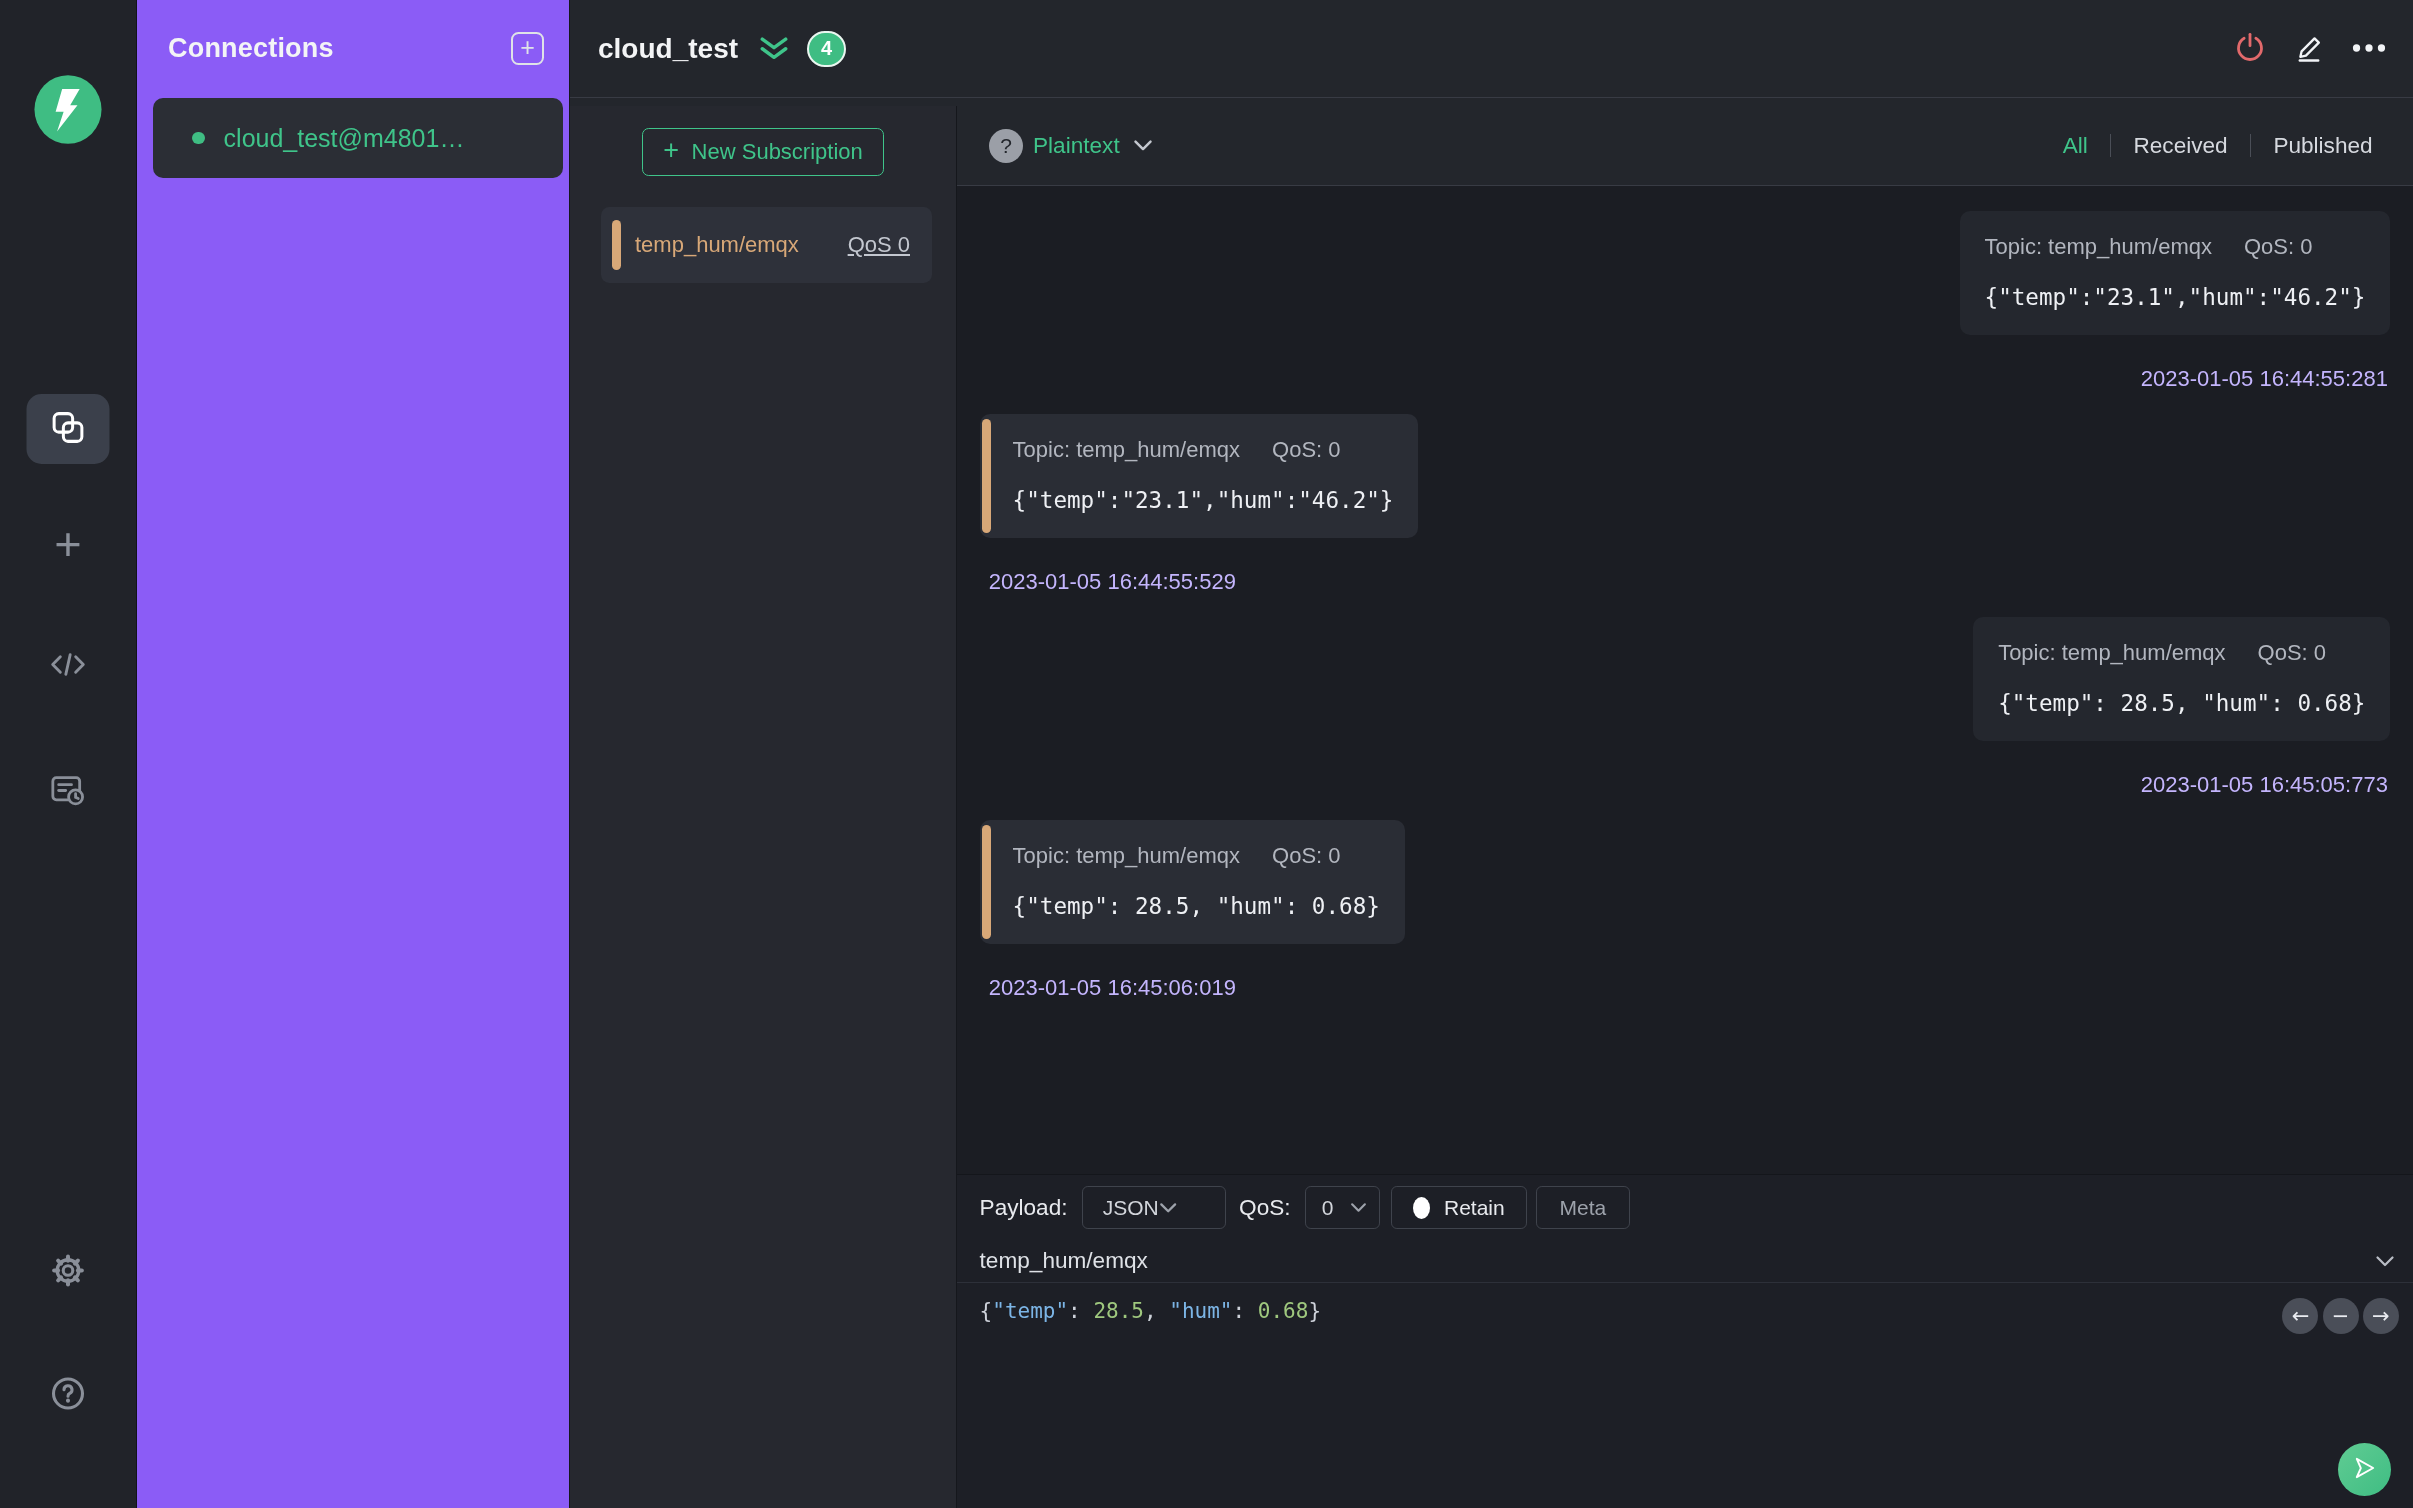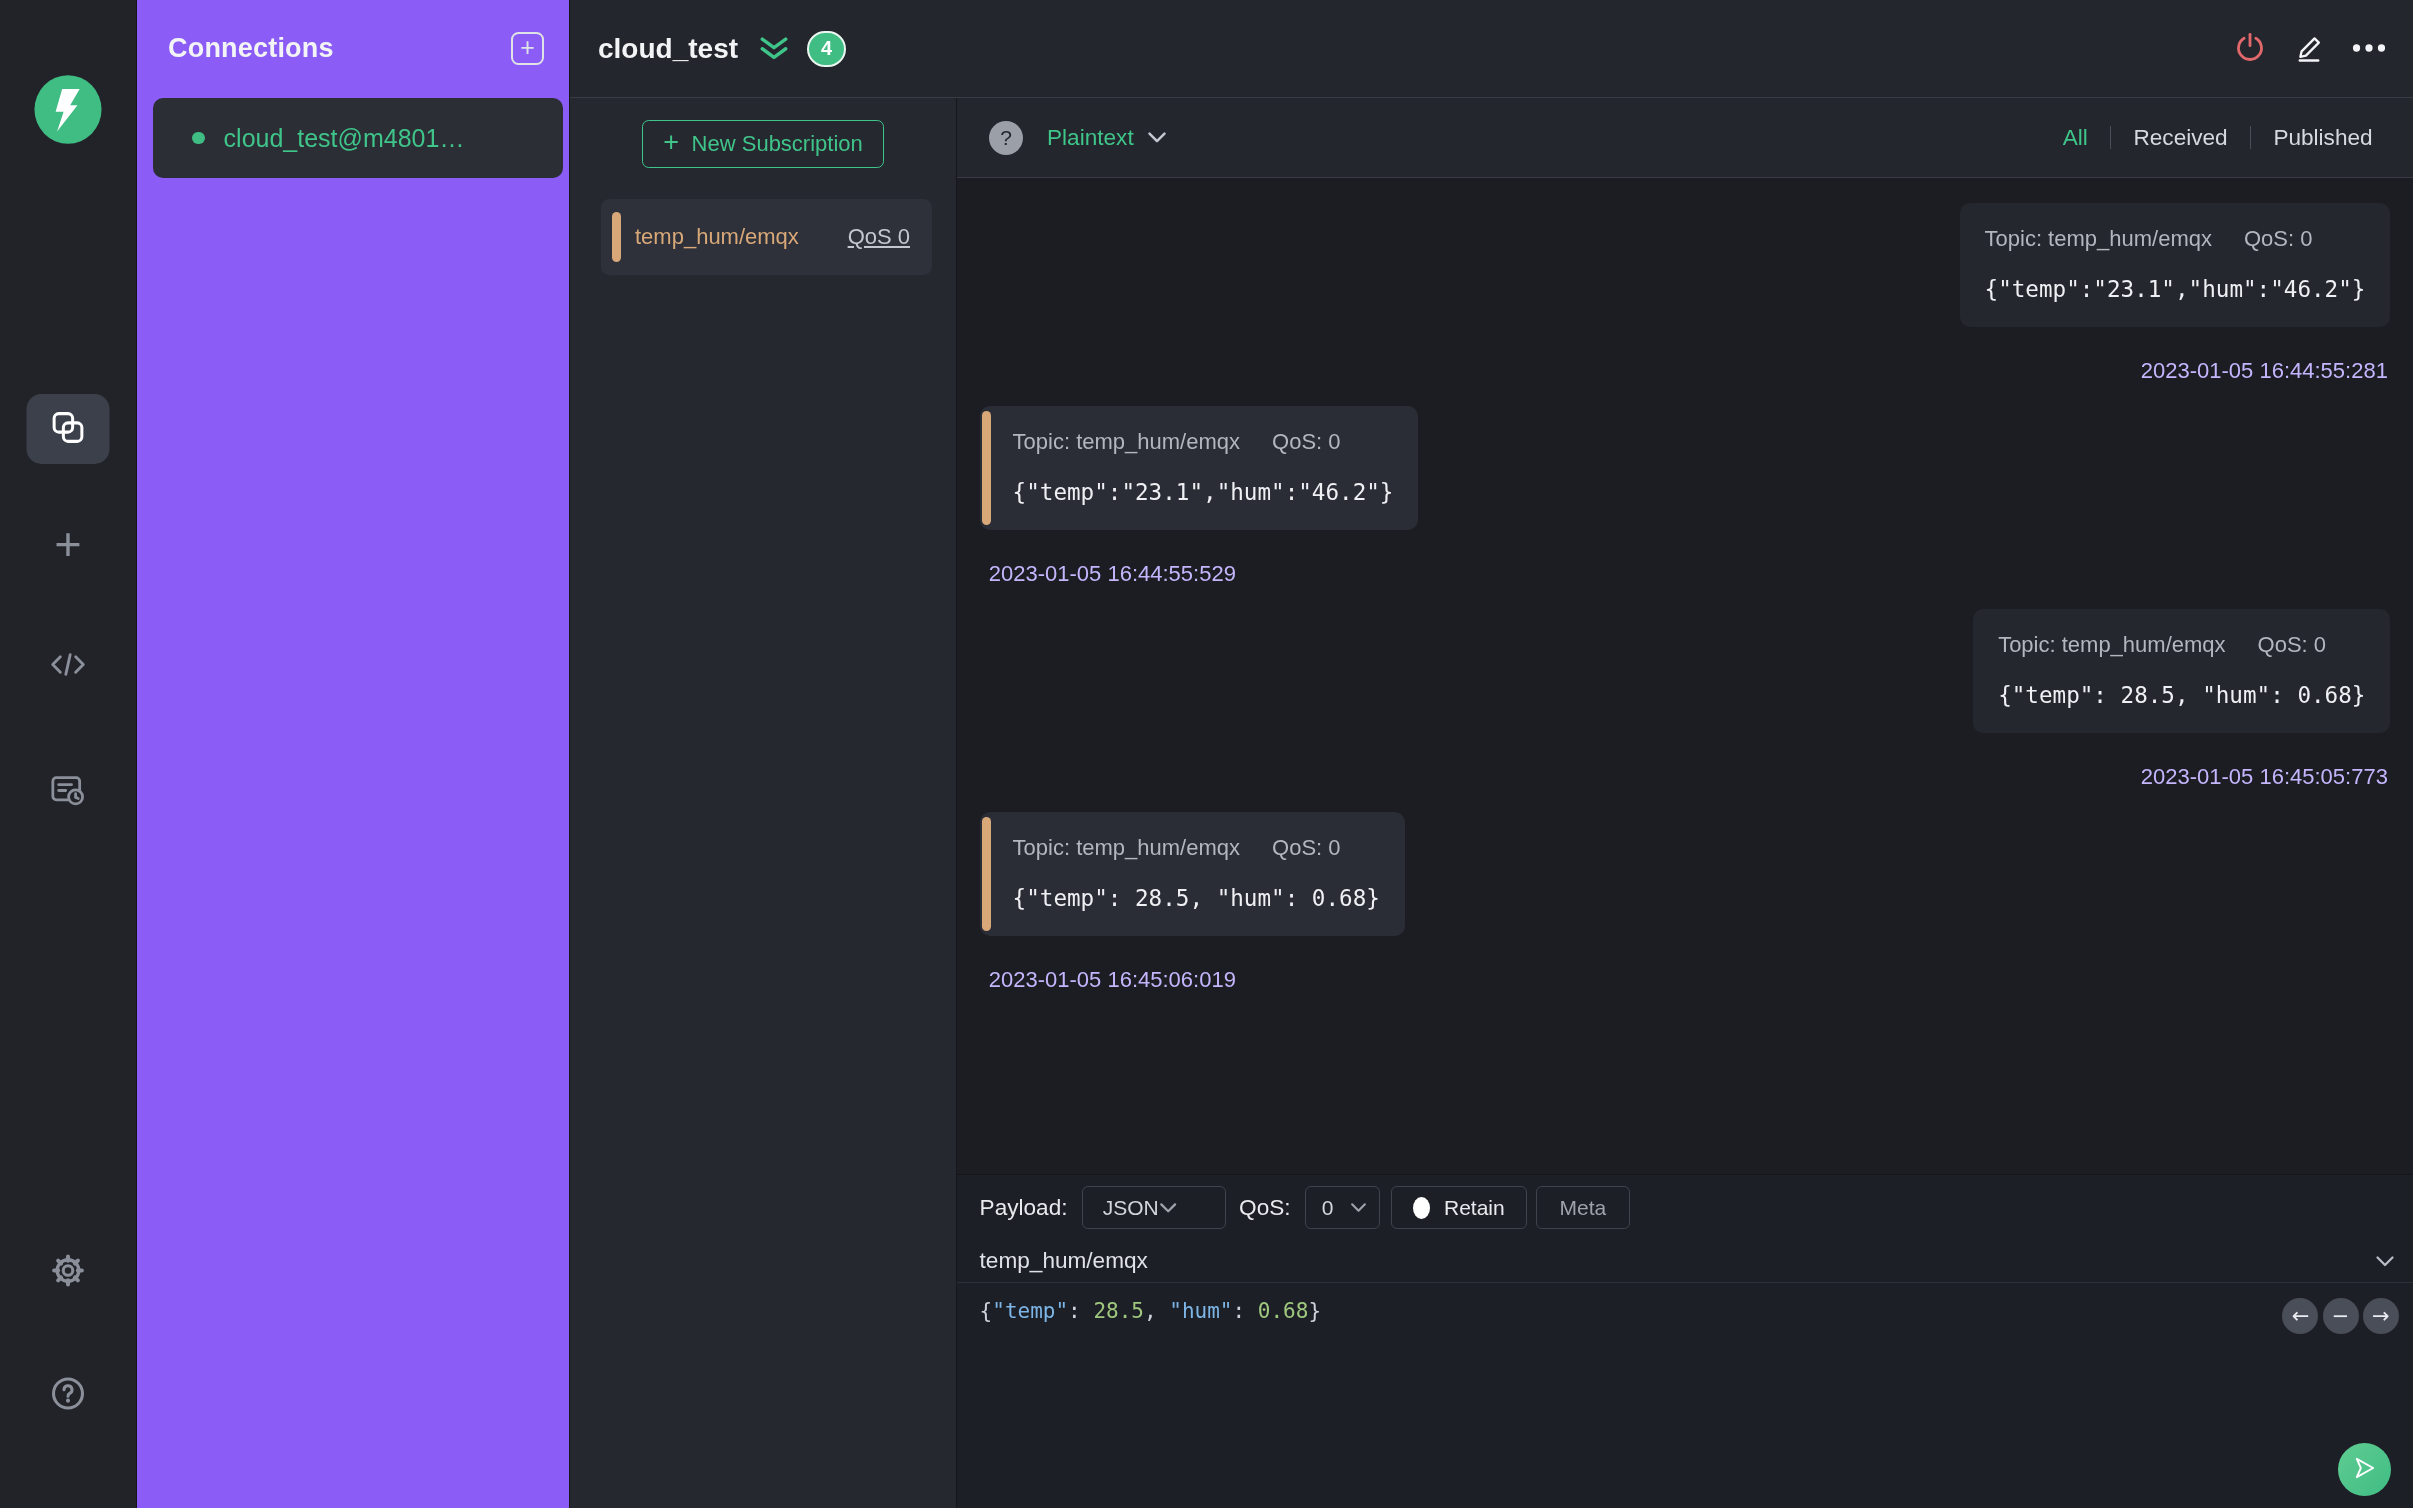--- a/index.html
+++ b/index.html
@@ -27,21 +27,21 @@
     width:33px;height:33px;border:2.1px solid #dfe2e7;border-radius:7.5px;background:transparent;
     color:#dfe2e7;font-size:25px;font-weight:300;line-height:1;display:flex;align-items:center;justify-content:center;cursor:pointer;padding:0 0 2.5px 0;
   }
   .connection-item{
     position:absolute;left:16px;top:98px;width:410px;height:80px;border-radius:10px;
     background:#2b2e35;display:flex;align-items:center;padding-left:39px;cursor:pointer;
   }
   .conn-dot{width:12.6px;height:12.6px;border-radius:50%;background:var(--badge,#3fbd83);margin-right:19px;flex-shrink:0;}
   .conn-name{font-size:25px;color:var(--accent,#3fc48a);}
   
-  .main{flex:1;display:flex;flex-direction:column;min-width:0;background:#23262c;}
+  .main{flex:1;display:flex;flex-direction:column;min-width:0;background:#23262c;gap:8px;}
   .main-header{height:98px;flex-shrink:0;border-bottom:0.8px solid #383b44;display:flex;align-items:center;justify-content:space-between;padding:0 27px 0 28px;}
   .title-group{display:flex;align-items:center;}
   .conn-title{font-size:28px;font-weight:bold;color:#f3f4f6;}
   .collapse-chevrons{margin-left:20px;display:flex;cursor:pointer;}
   .badge{
     margin-left:17px;min-width:39px;height:36px;padding:0 8.4px;border-radius:18.4px;
     background:var(--badge,#3fbd83);border:2.5px solid #eaf6f0;color:#fff;
     font-size:20px;font-weight:bold;display:flex;align-items:center;justify-content:center;
   }
   .header-actions{display:flex;align-items:center;gap:27px;}
@@ -66,21 +66,21 @@
   .messages-col{flex:1;display:flex;flex-direction:column;min-width:0;background:#1b1d23;}
   .msg-toolbar{
     height:80px;flex-shrink:0;background:#23262c;border-bottom:0.8px solid #383b44;
     display:flex;align-items:center;justify-content:space-between;padding:0 18.4px 0 32px;
   }
   .toolbar-left{display:flex;align-items:center;}
   .help-bubble{
     width:34px;height:34px;border-radius:50%;background:#9b9fa7;color:#23262c;
     font-size:21px;display:flex;align-items:center;justify-content:center;cursor:pointer;
   }
-  .format-select{display:flex;align-items:center;margin-left:24px;cursor:pointer;}
+  .format-select{display:flex;align-items:center;margin-left:10px;cursor:pointer;}
   .format-label{font-size:22.6px;color:var(--accent,#3fc48a);}
   .format-select svg{margin-left:13.4px;}
   .filters{display:flex;align-items:center;font-size:22.6px;color:#d6d9df;}
   .filter{cursor:pointer;padding:0 22px;}
   .filter.active{color:var(--accent,#3fc48a);}
   .filter-sep{width:1.7px;height:22.6px;background:#4a4e57;}
   
   .msg-list{flex:1;min-height:0;overflow:hidden;padding:25px 22.6px 0;display:flex;flex-direction:column;}
   .message{display:flex;flex-direction:column;align-items:flex-start;margin-bottom:23.5px;}
   .message.published{align-items:flex-end;}

